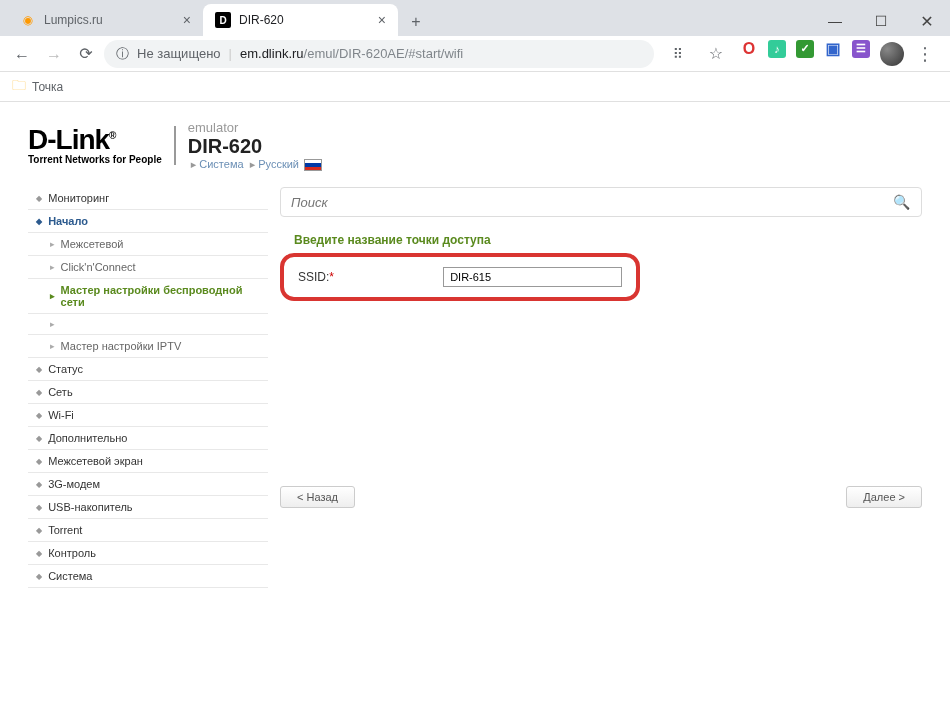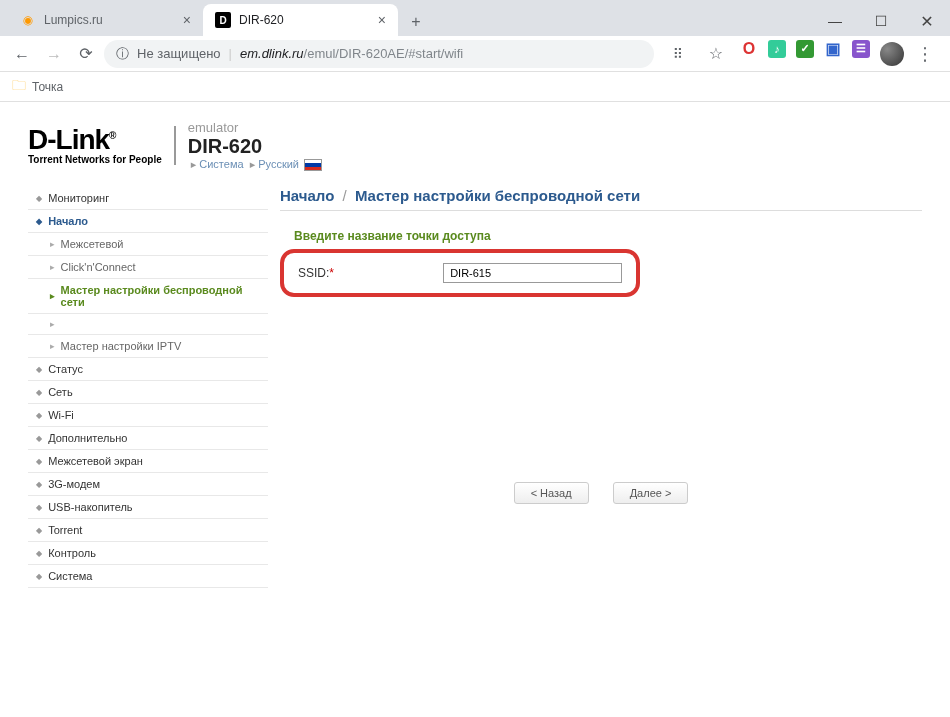--- a/index.html
+++ b/index.html
@@ -17,21 +17,21 @@
     .tab .favicon.orange { color:#f90;}
     .tab .favicon.black { background:#000; color:#fff; font-weight:bold; font-size:10px; border-radius:2px;}
     .tab .tab-close { margin-left: auto; color: #5f6368; font-size:14px;}
     .new-tab { width: 28px; height: 28px; display:flex; align-items:center; justify-content:center; font-size: 16px; color:#5f6368; margin-left: 4px;}
     .win-controls { margin-left:auto; display:flex; padding-right:0px;}
     
     .addr-row { display:flex; align-items:center; height:36px; background:#fff; padding: 0 8px; gap: 4px; border-bottom: 1px solid #e0e0e0;}
     .nav-btn { width:28px; height:28px; display:flex; align-items:center; justify-content:center; color:#5f6368; font-size:16px;}
     .addr-bar { flex:1; display:flex; align-items:center; background:#f1f3f4; border-radius:14px; height:28px; padding:0 12px; gap:8px; font-size:13px; color:#5f6368;}
     .addr-bar .info-icon { font-size:13px;}
-    .url-text { color:#202124;font-style:italic;}
+    .url-text { color:#202124;}
     .url-path { color:#80868b;}
     .ext-icons { display:flex; gap:10px; padding:0 6px;}
     .ext-icon { width:18px; height:18px; display:flex; align-items:center; justify-content:center; border-radius:3px; font-size:11px; font-weight:bold; color:#fff;}
     .avatar { width:24px; height:24px; border-radius:50%; background: radial-gradient(circle at 30% 30%, #888, #333);}
     .menu-dots { font-size:18px; color:#5f6368; padding:0 8px;}
     
     .bookmarks-row { display:flex; align-items:center; height:30px; background:#fff; padding:0 12px; border-bottom:1px solid #e0e0e0; font-size:12px;}
     .bookmark-item { display:flex; align-items:center; gap:6px; color:#5f6368;}
     .folder-icon { color:#ffc95e; font-size:14px;}
     
@@ -70,21 +70,21 @@
     .crumb-title .sep { color:#999; font-weight:normal; margin:0 4px;}
     
     .section-title { color:#5a8a1e; font-weight:bold; font-size:12px; margin-bottom:6px; padding-left:14px;}
     
     .form-row-wrap { border:4px solid #d93531; border-radius:14px; padding:10px 14px;}
     .form-row { display:flex; align-items:center; gap:34px;}
     .form-label { width:120px; font-size:12px; color:#333;}
     .form-label .req { color:#c00;}
     .form-input { width:192px; padding:3px 6px; border:1px solid #999; font-size:11px;}
     
-    .button-row { display:flex; justify-content:center; gap:24px; margin-top:185px;}
+    .button-row { display:flex; justify-content:space-between; gap:24px; margin-top:185px;}
     .btn { padding:4px 16px; border:1px solid #ccc; border-radius:3px; background:linear-gradient(#fff,#eee); font-size:11px; color:#555; cursor:pointer;}
   </style>
 </head>
 <body>
 
 <div class="browser-chrome">
   <div class="tabs-row">
     <div class="tab inactive">
       <span class="favicon orange">◉</span>
       <span>Lumpics.ru</span>
@@ -216,26 +216,25 @@
           <span class="diamond">◆</span>
           <span>Контроль</span>
         </div>
       <div class="side-item">
           <span class="diamond">◆</span>
           <span>Система</span>
         </div>
     </div>
 
     <div class="content-area">
-
-      <div class="crumb-title">
-        <span>Начало</span>
-        <span class="sep">/</span>
-        <span>Мастер настройки беспроводной сети</span>
-      </div>
+      <div class="search-box">
+        <input type="text" placeholder="Поиск" style="">
+        <span class="search-icon">🔍</span>
+      </div>
+
 
       <div class="section-title">Введите название точки доступа</div>
 
       <div class="form-row-wrap" style="width:360px;">
         <div class="form-row">
           <div class="form-label">
             <span>SSID:</span><span class="req">*</span>
           </div>
           <input class="form-input" type="text" value="DIR-615" style="">
         </div>

